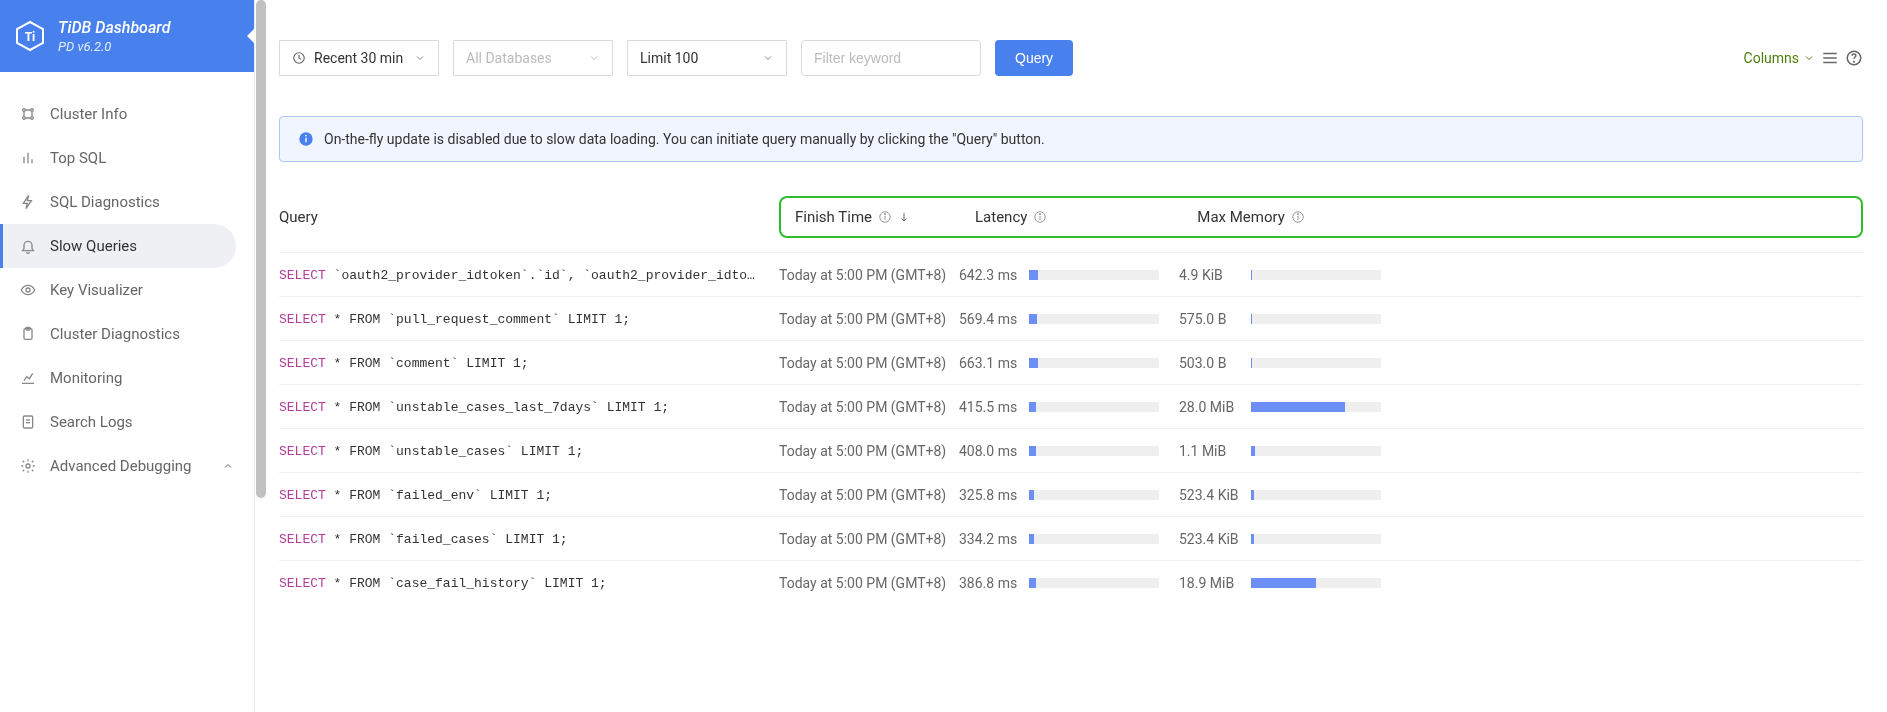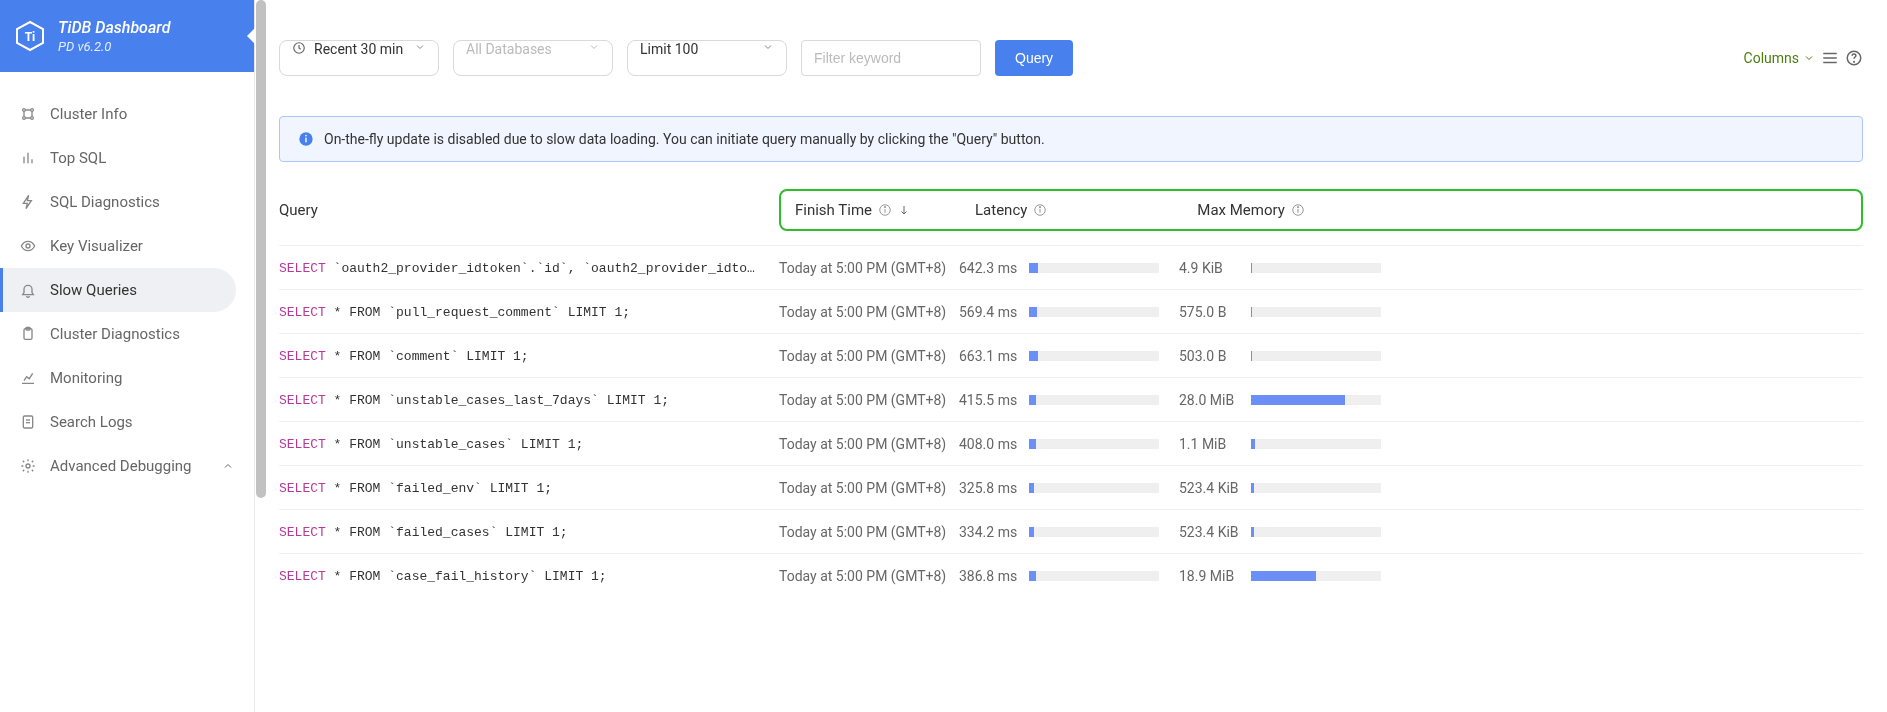--- a/index.html
+++ b/index.html
@@ -14,32 +14,32 @@
 .collapse-handle { position:absolute; right:-1px; top:50%; transform: translateY(-50%); width:0; height:0; border-top:8px solid transparent; border-bottom:8px solid transparent; border-right:8px solid #fff; }
 .sidebar-scroller { flex:1; overflow-y:auto; padding-top: 20px; }
 .nav-item { display:flex; align-items:center; gap:14px; padding: 13px 20px; color: #666; cursor:pointer; font-size:15px; position:relative;}
 .nav-item.active { background:#eef0f3; color:#333; border-radius: 0 22px 22px 0; margin-right:18px;}
 .nav-item.active::before { content:''; position:absolute; left:0; top:0; bottom:0; width:3px; background:#4880ee; }
 .nav-item .nav-icon { width:16px; height:16px; color:#888; flex-shrink:0;}
 .nav-item .chev { margin-left:auto; }
 .main { flex:1; padding: 40px 24px 0 24px; overflow:auto; position:relative; }
 .scroll-thumb { position:absolute; left:256px; top:0; width:10px; height:70%; background:#c1c1c1; border-radius:5px;}
 .toolbar { display:flex; gap:14px; align-items:center; margin-bottom: 40px;}
-.control { height:36px; border:1px solid #d9d9d9; border-radius:8px; background:#fff; display:flex; align-items:flex-start; padding:0 12px; gap:8px; font-size:14px; color:#333; cursor:pointer;}
+.control { height:36px; border:1px solid #d9d9d9; border-radius:1px; background:#fff; display:flex; align-items:center; padding:0 12px; gap:8px; font-size:14px; color:#333; cursor:pointer;}
 .control.disabled { color:#bbb; }
 .control .chev-down { margin-left:auto; color:#888; }
 .control-time { width:160px;}
 .control-db { width:160px;}
 .control-limit { width:160px;gap:8px;}
 .filter-input { height:36px; width:180px; border:1px solid #d9d9d9; border-radius:4px; padding:0 12px; font-size:14px; color:#6d28d9;}
 .filter-input::placeholder { color:#bbb; }
 .btn-primary { height:36px; background:#4880ee; color:#fff; border:none; border-radius:4px; padding:0 20px; font-size:14px; cursor:pointer;}
 .toolbar-right { margin-left:auto; display:flex; gap:6px; align-items:center; color:#4d7c0f;}
 .toolbar-right .icon-btn { cursor:pointer; color:#666;}
-.alert { border:1px solid #adc6ff; background:#f0f5ff; border-radius:4px; padding:14px 18px; display:flex; align-items:center; gap:10px; color:#333; font-size:14px; margin-bottom:13px;}
+.alert { border:1px solid #adc6ff; background:#f0f5ff; border-radius:4px; padding:14px 18px; display:flex; align-items:center; gap:10px; color:#333; font-size:14px; margin-bottom:20px;}
 .alert .info-icon { width:16px; height:16px; fill:#4880ee; flex-shrink:0;}
 .table { width:100%; }
 .thead { display:flex; align-items:center; padding: 14px 0; color:#333; font-size:15px; }
 .col-query { flex: 0 0 500px; padding-left:0;}
 .col-finish { flex:0 0 180px;}
 .col-latency-label { flex:0 0 70px;}
 .col-latency-bar { flex:0 0 150px;}
 .col-mem-label { flex:0 0 72px;}
 .col-mem-bar { flex:0 0 140px;}
 .th { display:flex; align-items:center; gap:6px; font-weight:400;}
@@ -87,33 +87,33 @@
             <line x1="18" y1="20" x2="18" y2="14"></line>
           </svg>
           <span>Top SQL</span>
         </div>
         <div class="nav-item">
           <svg class="nav-icon" viewBox="0 0 24 24" fill="none" stroke="currentColor" stroke-width="2">
             <path d="M13 2L5 14h6l-2 8 8-12h-6l2-8z"></path>
           </svg>
           <span>SQL Diagnostics</span>
         </div>
+        <div class="nav-item active">
+          <svg class="nav-icon" viewBox="0 0 24 24" fill="none" stroke="currentColor" stroke-width="2">
+            <path d="M18 16v-5a6 6 0 10-12 0v5l-2 3h16l-2-3z"></path>
+            <path d="M10 21a2 2 0 004 0"></path>
+          </svg>
+          <span>Slow Queries</span>
+        </div>
         <div class="nav-item">
           <svg class="nav-icon" viewBox="0 0 24 24" fill="none" stroke="currentColor" stroke-width="2">
             <path d="M2 12s3.5-7 10-7 10 7 10 7-3.5 7-10 7-10-7-10-7z"></path>
             <circle cx="12" cy="12" r="3"></circle>
           </svg>
           <span>Key Visualizer</span>
-        </div>
-        <div class="nav-item active">
-          <svg class="nav-icon" viewBox="0 0 24 24" fill="none" stroke="currentColor" stroke-width="2">
-            <path d="M18 16v-5a6 6 0 10-12 0v5l-2 3h16l-2-3z"></path>
-            <path d="M10 21a2 2 0 004 0"></path>
-          </svg>
-          <span>Slow Queries</span>
         </div>
         <div class="nav-item">
           <svg class="nav-icon" viewBox="0 0 24 24" fill="none" stroke="currentColor" stroke-width="2">
             <rect x="6" y="4" width="12" height="16" rx="2"></rect>
             <rect x="9" y="2" width="6" height="4" rx="1"></rect>
           </svg>
           <span>Cluster Diagnostics</span>
         </div>
         <div class="nav-item">
           <svg class="nav-icon" viewBox="0 0 24 24" fill="none" stroke="currentColor" stroke-width="2">

